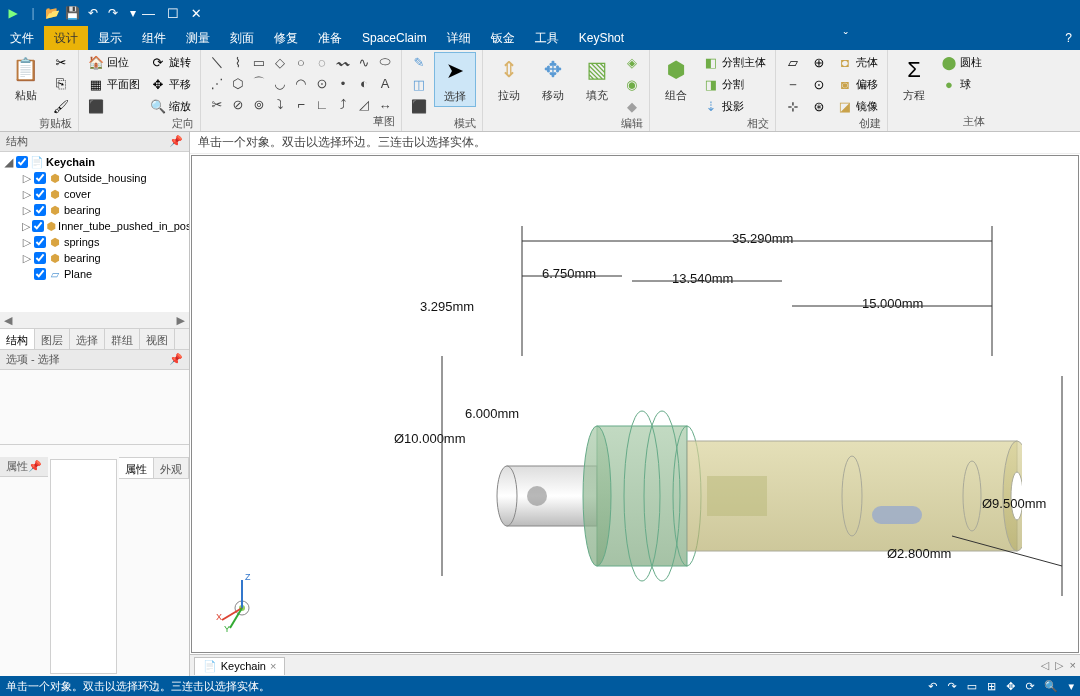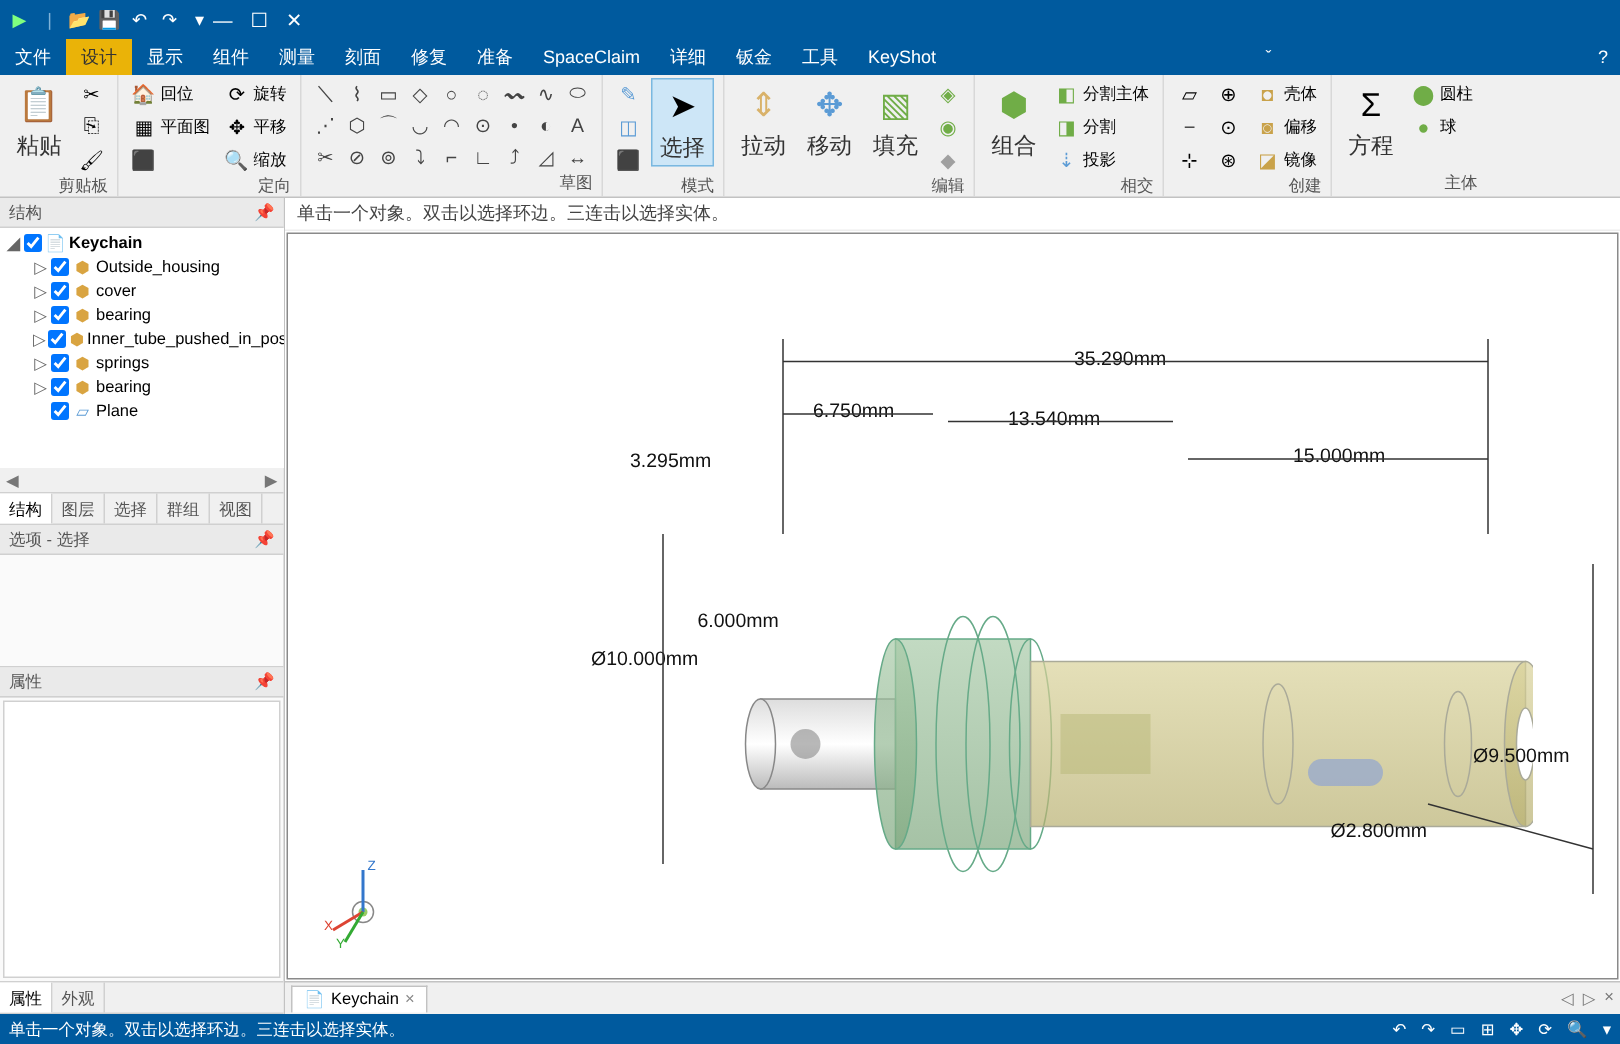--- a/index.html
+++ b/index.html
@@ -19,21 +19,21 @@
 .menubar .tab.active { background: #eab308; color: #333; }
 .menubar .help { margin-left: auto; padding-right: 8px; color: #fff; }
 
 
 .ribbon { height: 82px; background: #f0f0f0; border-bottom: 1px solid #c2c2c2; display: flex; }
 .ribbon-group { border-right: 1px solid #d8d8d8; padding: 2px 6px; display: flex; flex-direction: column; }
 .ribbon-group .content { flex: 1; display: flex; align-items: flex-start; gap: 4px; }
 .ribbon-group .label { text-align: right; font-size: 11px; color: #555; }
 .big-btn { display: flex; flex-direction: column; align-items: center; gap: 2px; padding: 2px 4px; cursor: pointer; }
 .big-btn .icon { width: 32px; height: 32px; display: flex; align-items: center; justify-content: center; font-size: 22px; }
-.big-btn .lbl { font-size: 15px; color: #333; }
+.big-btn .lbl { font-size: 11px; color: #333; }
 .small-col { display: flex; flex-direction: column; gap: 2px; }
 .small-btn { display: flex; align-items: center; gap: 3px; padding: 1px 3px; font-size: 11px; cursor: pointer; height: 20px; }
 .small-icon { width: 16px; height: 16px; display: inline-flex; align-items: center; justify-content: center; font-size: 13px; }
 .icon-grid { display: grid; grid-template-columns: repeat(9, 20px); grid-template-rows: repeat(3, 20px); gap: 1px; }
 .icon-grid .gi { width: 20px; height: 20px; display: flex; align-items: center; justify-content: center; font-size: 13px; cursor: pointer; color:#444; }
 .big-btn.selected { background: #cde6f7; border: 1px solid #7ab8e0; }
 
 
 .main { display: flex; height: calc(696px - 26px - 24px - 82px - 20px); }
 .sidebar { width: 190px; border-right: 1px solid #c2c2c2; display: flex; flex-direction: column; background:#fafafa; }
@@ -42,21 +42,21 @@
 .tree-item { display: flex; align-items: center; gap: 2px; padding: 1px 2px; font-size: 11px; white-space: nowrap; }
 .tree-item .exp { width: 10px; text-align: center; color: #666; cursor: pointer; }
 .tree-item input[type=checkbox] { width: 12px; height: 12px; }
 .tree-item .tico { width: 14px; height: 14px; display: inline-flex; align-items: center; justify-content: center; font-size: 11px; }
 .tree-item.root { font-weight: bold; }
 .tree-children { padding-left: 18px; }
 .side-tabs { height: 22px; border-top: 1px solid #d0d0d0; border-bottom: 1px solid #d0d0d0; display: flex; background:#f0f0f0; }
 .side-tab { padding: 0 6px; font-size: 11px; line-height: 22px; border-right: 1px solid #d0d0d0; cursor: pointer; color:#555; }
 .side-tab.active { background: #fff; color:#000; }
 .options-panel { flex: 0 0 95px; border-bottom:1px solid #d0d0d0; }
-.props-panel { flex: 1; display:flex; flex-direction:column; }
+.props-panel { flex: 1; display:flex; flex-direction:row;margin-top:12px; }
 .props-body { flex:1; background:#fff; border:1px solid #d0d0d0; margin:2px; }
 .nav-strip { height:16px; display:flex; align-items:center; justify-content:space-between; padding:0 4px; font-size:11px; color:#777; background:#f0f0f0;}
 
 
 .viewport { flex: 1; display: flex; flex-direction: column; }
 .hint { height: 22px; padding: 0 8px; font-size: 12px; color: #444; display: flex; align-items: center; background:#fff; border-bottom:1px solid #eee;}
 .canvas { flex: 1; background: #fff; position: relative; border: 1px solid #8a8a8a; margin: 1px; overflow:hidden; }
 .triad { position: absolute; left: 20px; bottom: 20px; width: 60px; height: 60px; }
 .doc-tabs { height: 22px; background: #f0f0f0; border-top: 1px solid #c2c2c2; display: flex; align-items: center; padding: 0 4px; font-size: 11px; }
 .doc-tab { background: #fff; border: 1px solid #c2c2c2; border-bottom: none; padding: 2px 8px; display: flex; align-items: center; gap: 4px; }
@@ -455,21 +455,21 @@
         <rect x="235" y="75" width="330" height="110" fill="url(#yel)" stroke="#aa9"></rect>
         <ellipse cx="565" cy="130" rx="14" ry="55" fill="url(#yel)" stroke="#aa9"></ellipse>
         <ellipse cx="565" cy="130" rx="6" ry="24" fill="#fff" stroke="#aa9"></ellipse>
         <rect x="255" y="110" width="60" height="40" fill="#b8b878" opacity="0.5"></rect>
         <ellipse cx="400" cy="130" rx="10" ry="40" fill="none" stroke="#aa9"></ellipse>
         <ellipse cx="520" cy="130" rx="9" ry="35" fill="none" stroke="#aa9"></ellipse>
         <circle cx="85" cy="130" r="10" fill="#888" opacity="0.6"></circle>
         <rect x="420" y="140" width="50" height="18" rx="9" fill="#9ac" opacity="0.8"></rect>
       </svg>
 
-      <div class="dimlabel" style="left:524px; top:75px;">35.290mm</div>
+      <div class="dimlabel" style="left:540px; top:75px;">35.290mm</div>
       <div class="dimlabel" style="left:350px; top:110px;">6.750mm</div>
       <div class="dimlabel" style="left:480px; top:115px;">13.540mm</div>
       <div class="dimlabel" style="left:670px; top:140px;">15.000mm</div>
       <div class="dimlabel" style="left:228px; top:143px;">3.295mm</div>
       <div class="dimlabel" style="left:273px; top:250px;">6.000mm</div>
       <div class="dimlabel" style="left:202px; top:275px;">Ø10.000mm</div>
       <div class="dimlabel" style="left:790px; top:340px;">Ø9.500mm</div>
       <div class="dimlabel" style="left:695px; top:390px;">Ø2.800mm</div>
 
       <svg style="position:absolute;left:0;top:0;width:100%;height:100%;pointer-events:none">

